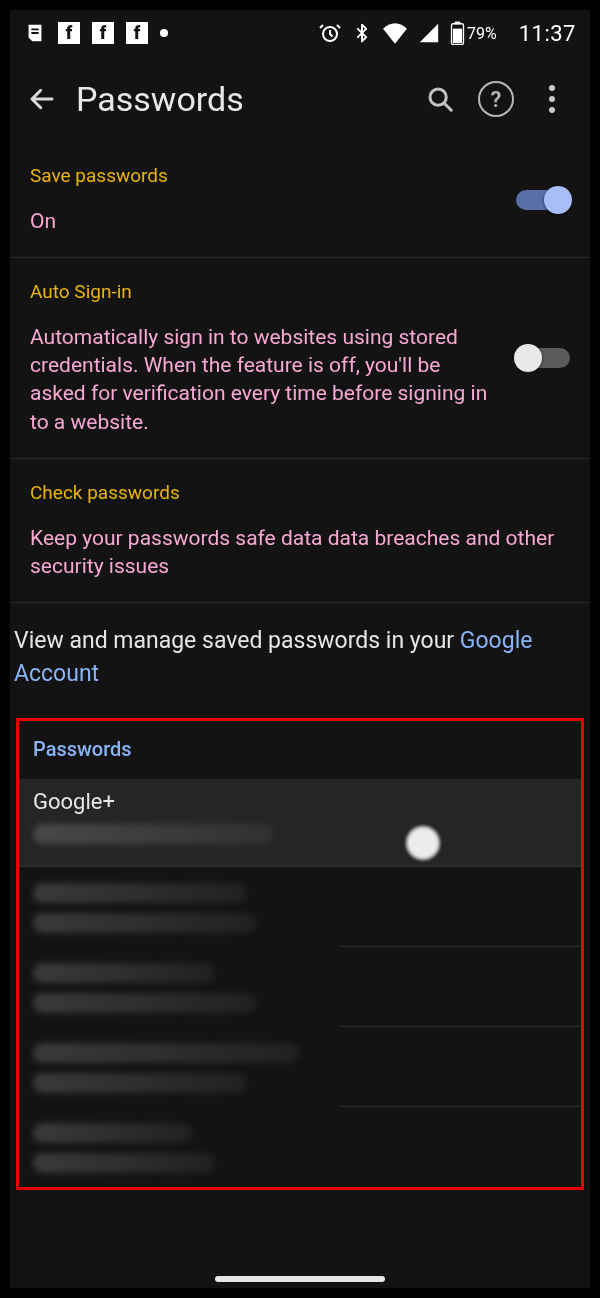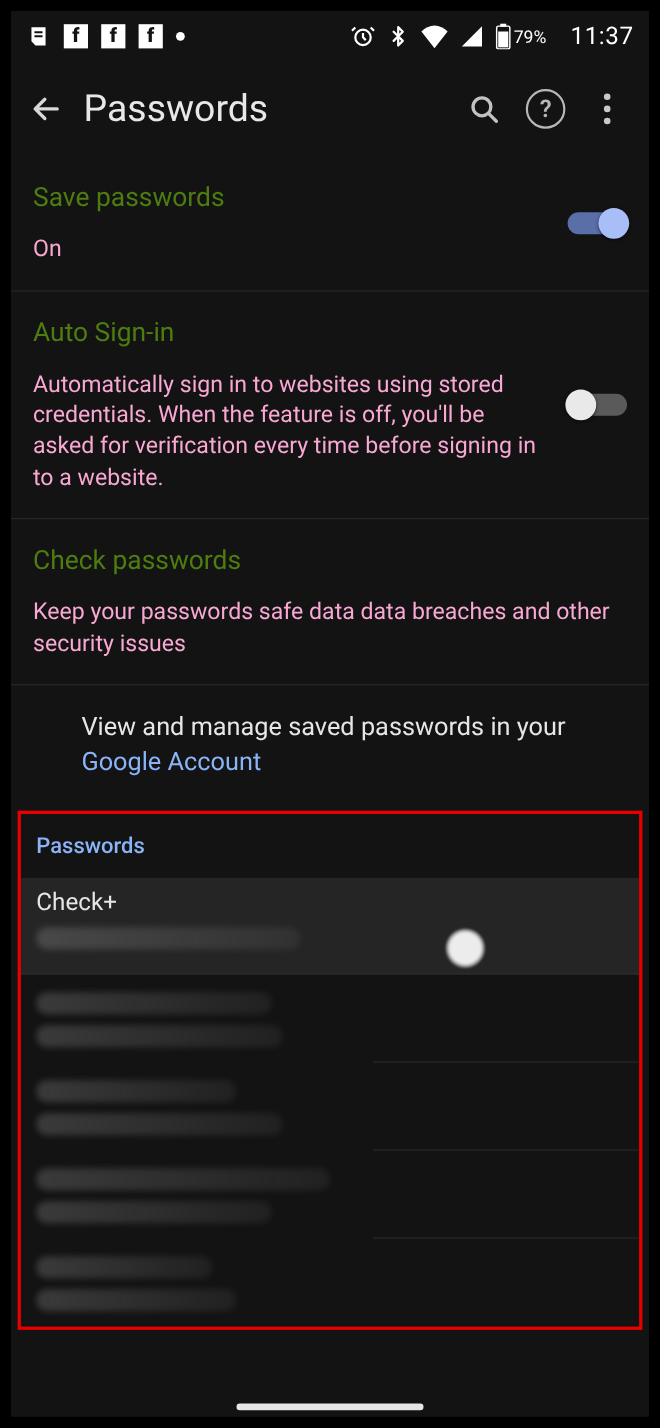--- a/index.html
+++ b/index.html
@@ -21,33 +21,33 @@
   .icon-btn { width: 56px; height: 56px; display: inline-flex; align-items: center; justify-content: center; border-radius: 50%; cursor: pointer; }
   .app-title { font-size: 34px; font-weight: 400; color: #e8e8e8; margin-left: 6px; flex: 1; }
   .help-circle { width: 36px; height: 36px; border: 2.6px solid #b7b7b7; border-radius: 50%; display: inline-flex; align-items: center; justify-content: center; color: #b7b7b7; font-size: 22px; font-weight: 600; }
   .dots { display: inline-flex; flex-direction: column; gap: 5px; }
   .dots span { width: 6px; height: 6px; background: #c9c9c9; border-radius: 50%; }
 
   
   .content { flex: 1; overflow: hidden; }
   .row { padding: 22px 20px; border-bottom: 1px solid #2a2a2a; display: flex; align-items: center; gap: 18px; }
   .row .texts { flex: 1; min-width: 0; }
-  .row-title { font-size: 24px; color: #4d7c0f; line-height: 1.3; }
+  .row-title { font-size: 19px; color: #eab308; line-height: 1.3; }
   .row-sub { font-size: 21px; color: #f9a8d4; line-height: 1.35; margin-top: 18px; }
 
   
   .switch { position: relative; width: 54px; height: 28px; flex: 0 0 54px; }
   .switch .track { position: absolute; inset: 4px 0; height: 20px; border-radius: 20px; }
   .switch .thumb { position: absolute; top: 0; width: 28px; height: 28px; border-radius: 50%; box-shadow: 0 1px 3px rgba(0,0,0,.6); }
   .switch.on .track { background: #5a6ea8; }
   .switch.on .thumb { right: -2px; background: #a9bdf6; }
   .switch.off .track { background: #5a5a5a; }
   .switch.off .thumb { left: -2px; background: #e9e9e9; }
 
-  .manage-row { padding: 22px 36px; font-size: 23px; color: #e6e6e6; line-height: 1.4; margin-left: 28px; }
+  .manage-row { padding: 22px 4px; font-size: 23px; color: #e6e6e6; line-height: 1.4; }
   .link { color: #8ab4f8; }
 
   
   .pw-block { border: 3px solid #e60000; margin: 6px 6px 0 6px; padding-top: 8px; position: relative; flex: 1; }
   .pw-section-header { color: #8ab4f8; font-size: 20px; font-weight: 500; padding: 8px 14px 18px 14px; }
   .pw-item { padding: 10px 14px 14px 14px; border-bottom: 1px solid rgba(255,255,255,.06); position: relative; }
   .pw-item.highlight { background: rgba(255,255,255,.08); }
   .pw-site { font-size: 22px; color: #e6e6e6; }
   .blur-line { height: 20px; border-radius: 10px; background: linear-gradient(90deg, rgba(200,200,200,.22), rgba(200,200,200,.08)); filter: blur(3px); margin-top: 10px; }
   .blur-line.w70 { width: 45%; }
@@ -171,21 +171,21 @@
       </div>
 
       <div class="manage-row">
         <span>View and manage saved passwords in your </span><a class="link">Google Account</a>
       </div>
 
       <div class="pw-block">
         <div class="pw-section-header">Passwords</div>
 
         <div class="pw-item highlight" style="padding-bottom:22px;">
-          <div class="pw-site">Check+</div>
+          <div class="pw-site">Google+</div>
           <div class="blur-line w70"></div>
           <div class="touch-dot"></div>
         </div>
 
         <div class="pw-item" style="border-bottom:none;">
           <div class="blur-line w55" style="margin-top:6px;"></div>
           <div class="blur-line w60"></div>
           <div class="partial-divider"></div>
         </div>
 

